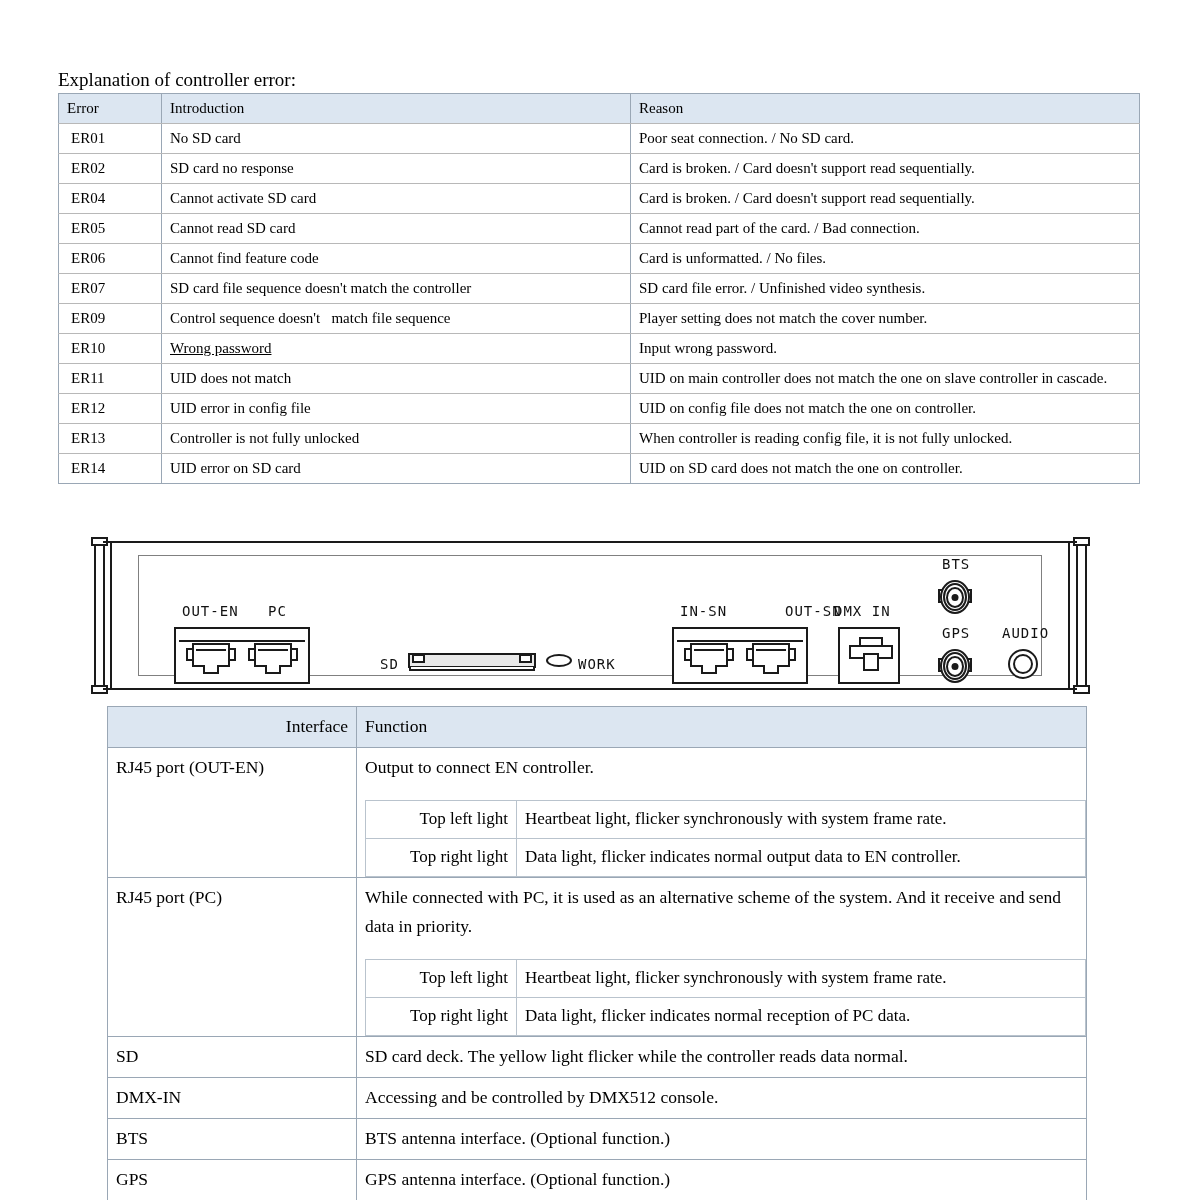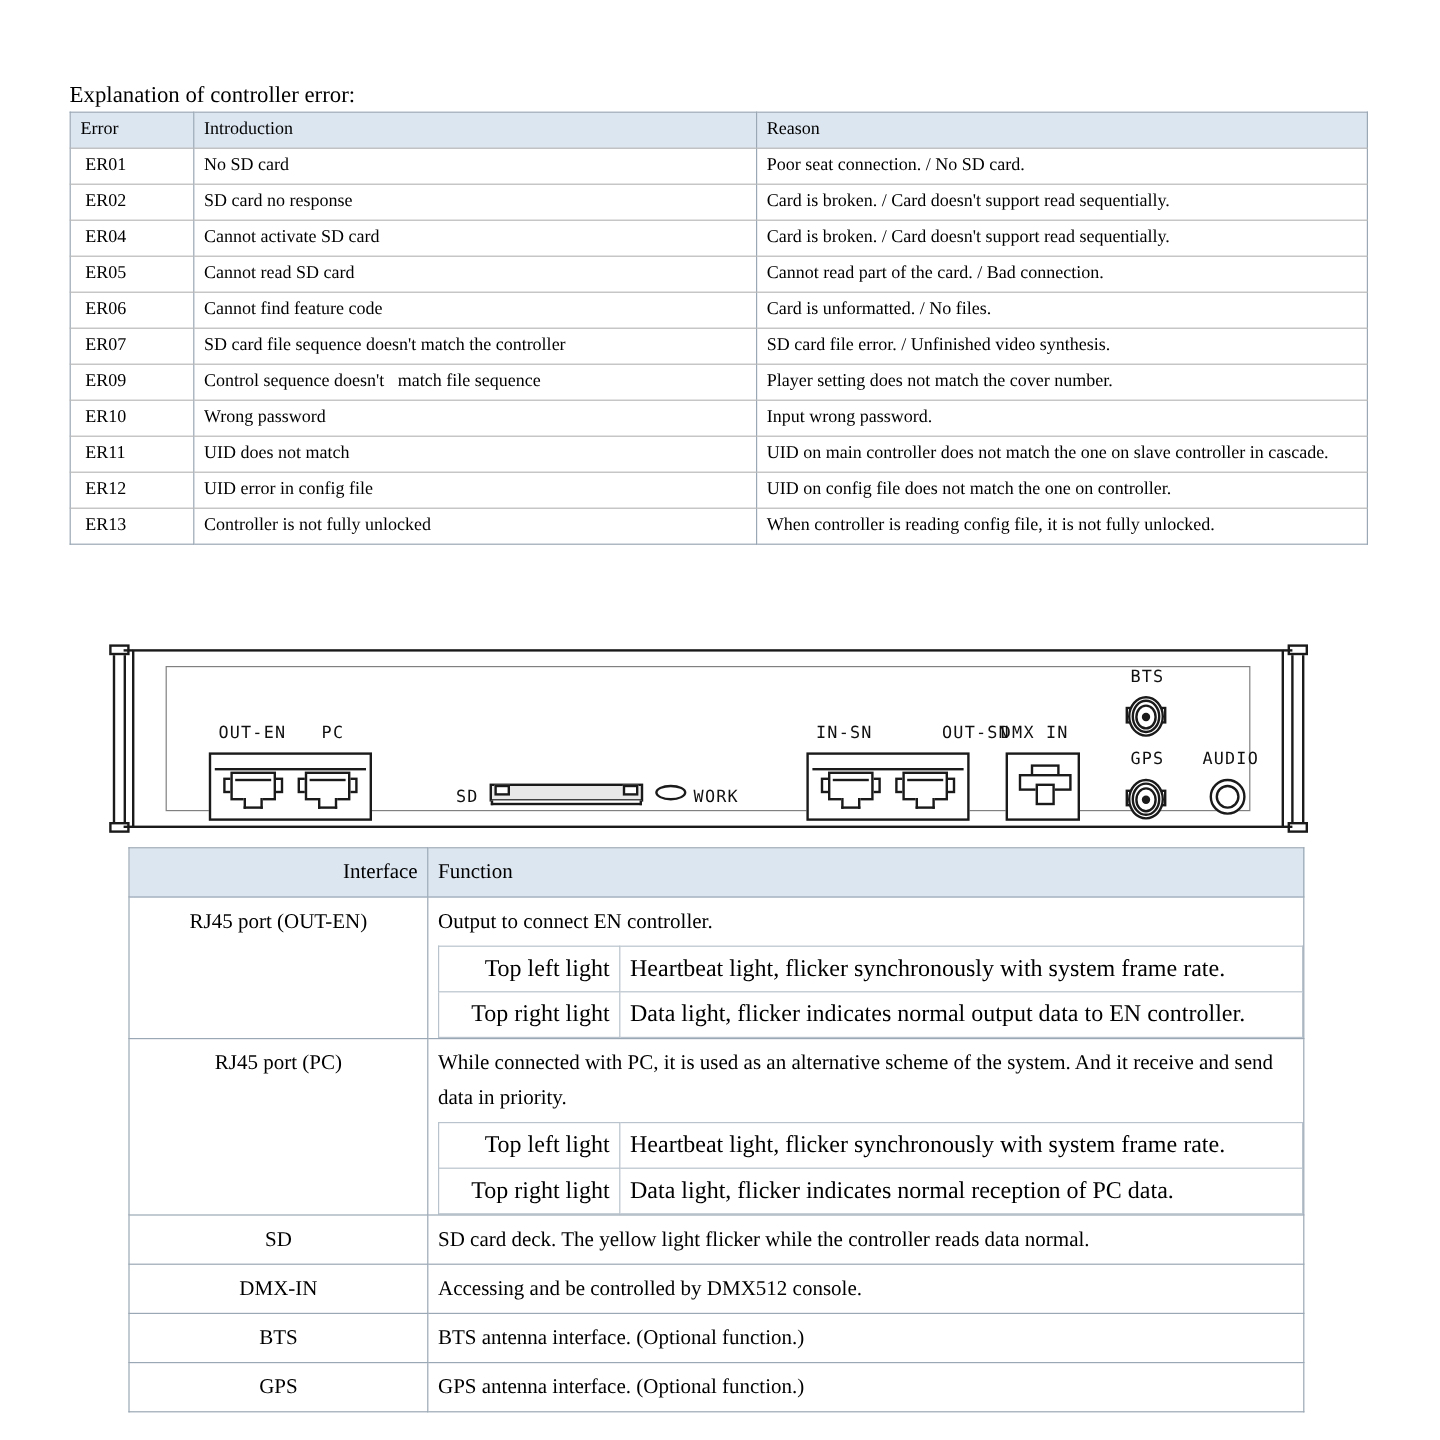--- a/index.html
+++ b/index.html
@@ -338,32 +338,32 @@
     border: 1px solid #9aa7b5;
     padding: 5px 8px 6px 8px;
     vertical-align: top;
     line-height: 29px;
     font-weight: normal;
   }
   table.iface > thead > tr > th {
     background: #dce6f1;
   }
   .if-col-a { width: 232px; }
-  .if-name  { text-align: center; white-space: nowrap; }
+  .if-name  { text-align: left; white-space: nowrap; }
   .if-head-a { text-align: right; }
   .if-head-b { text-align: left; }
   .cell-pad-none { padding: 0 !important; }
   .fn-text { padding: 5px 8px 6px 8px; }
 
   table.sub {
     width: calc(100% - 8px);
-    margin: 0 0 0 8px;
+    margin: 12px 0 0 8px;
     border-collapse: collapse;
     table-layout: fixed;
-    font-size: 20px;
+    font-size: 17px;
   }
   table.sub td {
     border: 1px solid #b9c3cd;
     padding: 4px 8px 5px 8px;
     vertical-align: top;
     line-height: 28px;
   }
   table.sub td.lbl {
     width: 134px;
     text-align: right;
@@ -414,37 +414,42 @@
         <td style="white-space: pre;">SD card file sequence doesn't match the controller</td>
         <td>SD card file error. / Unfinished video synthesis.</td>
       </tr>
       <tr>
         <td class="code">ER09</td>
         <td style="white-space: pre;">Control sequence doesn't   match file sequence</td>
         <td>Player setting does not match the cover number.</td>
       </tr>
       <tr>
         <td class="code">ER10</td>
-        <td style="white-space: pre;">Wrong password</td>
+        <td style="white-space: pre; text-decoration: underline;">Wrong password</td>
         <td>Input wrong password.</td>
       </tr>
       <tr>
         <td class="code">ER11</td>
         <td style="white-space: pre;">UID does not match</td>
         <td>UID on main controller does not match the one on slave controller in cascade.</td>
       </tr>
       <tr>
         <td class="code">ER12</td>
         <td style="white-space: pre;">UID error in config file</td>
         <td>UID on config file does not match the one on controller.</td>
       </tr>
       <tr>
         <td class="code">ER13</td>
         <td style="white-space: pre;">Controller is not fully unlocked</td>
         <td>When controller is reading config file, it is not fully unlocked.</td>
+      </tr>
+      <tr>
+        <td class="code">ER14</td>
+        <td style="white-space: pre;">UID error on SD card</td>
+        <td>UID on SD card does not match the one on controller.</td>
       </tr>
     </tbody>
 </table>
 
 <div class="panel-wrap">
 
   <div class="ear left">
     <div class="bar"></div>
     <div class="tab t"></div>
     <div class="tab b"></div>

